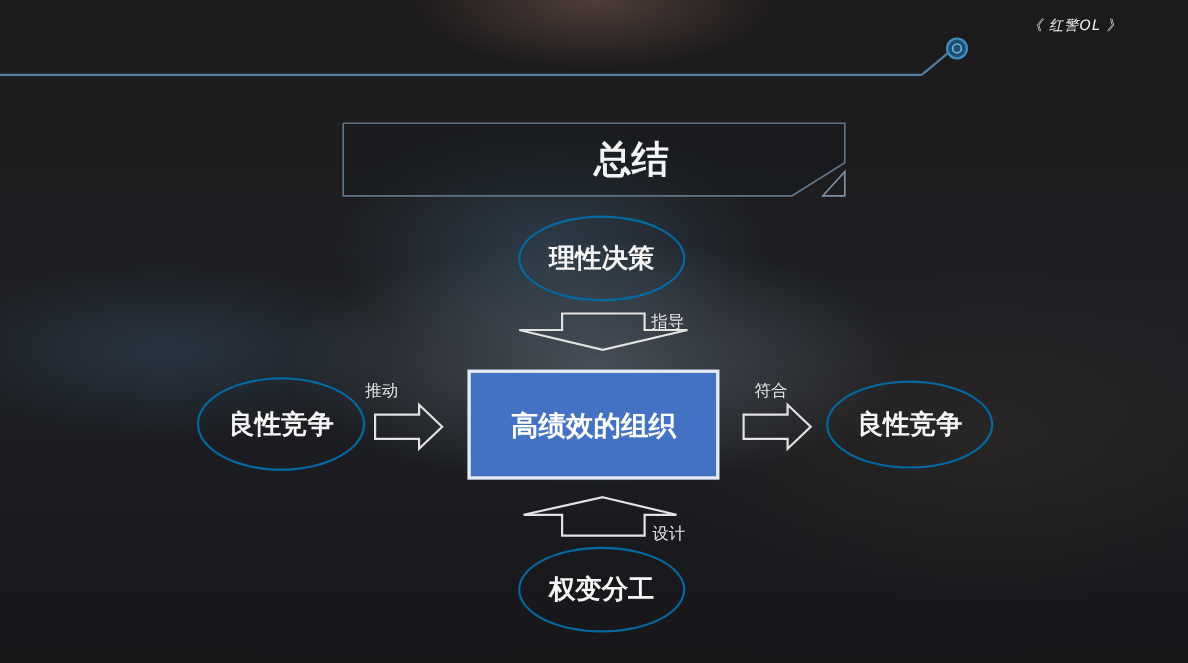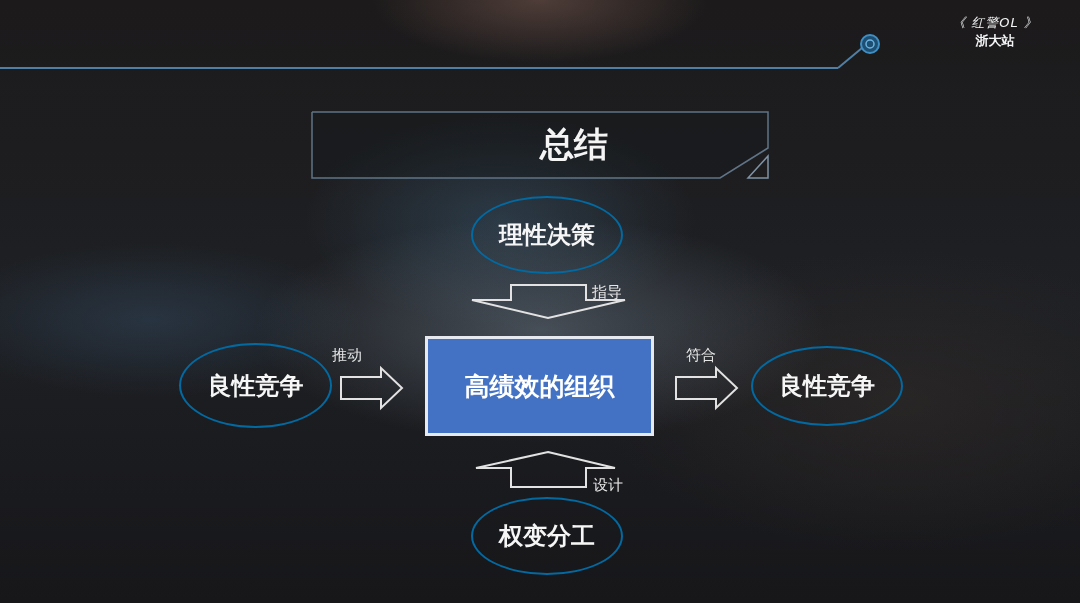--- a/index.html
+++ b/index.html
@@ -8,21 +8,21 @@
     background:#141416;}
   .bg{position:absolute;inset:0;
     background:
       radial-gradient(ellipse 240px 90px at 540px 0px, rgba(120,90,80,0.55), transparent 70%),
       radial-gradient(ellipse 380px 150px at 540px 330px, rgba(120,135,150,0.45), transparent 75%),
       radial-gradient(ellipse 300px 110px at 150px 320px, rgba(60,90,120,0.35), transparent 70%),
       radial-gradient(ellipse 260px 140px at 500px 220px, rgba(70,110,140,0.35), transparent 75%),
       radial-gradient(ellipse 400px 200px at 900px 400px, rgba(60,50,45,0.4), transparent 75%),
       linear-gradient(180deg,#1c1a1b 0%,#1e2024 50%,#17171a 100%);}
   svg.lines{position:absolute;left:0;top:0;}
-  .brand{position:absolute;left:920px;top:14px;width:150px;text-align:center;color:#f2f4f6;}
+  .brand{position:absolute;left:870px;top:14px;width:150px;text-align:right;color:#f2f4f6;}
   .brand .sub1{font-size:13px;font-style:italic;letter-spacing:1px;}
   .brand .main{font-size:21px;font-weight:bold;font-style:italic;letter-spacing:1px;line-height:24px;}
   .brand .sub2{font-size:13px;font-weight:bold;}
   .title{position:absolute;left:312px;top:112px;width:524px;height:66px;
     display:flex;align-items:center;justify-content:center;
     color:#f4f4f4;font-size:34px;font-weight:bold;}
   .ellipse{position:absolute;border:2px solid #0369a1;border-radius:50%;
     display:flex;align-items:center;justify-content:center;
     color:#f6f6f6;font-size:24px;font-weight:bold;box-sizing:border-box;}
   .center{position:absolute;left:425px;top:336px;width:229px;height:100px;
@@ -54,21 +54,20 @@
 
   <polygon points="341,377 381,377 381,368 402,388 381,408 381,399 341,399" fill="none" stroke="#e2e2e2" stroke-width="2"></polygon>
 
   <polygon points="676,377 716,377 716,368 737,388 716,408 716,399 676,399" fill="none" stroke="#e2e2e2" stroke-width="2"></polygon>
 
   <polygon points="548,452 615,468 586,468 586,487 511,487 511,468 476,468" fill="none" stroke="#e2e2e2" stroke-width="2"></polygon>
 </svg>
 
 <div class="brand">
   <div class="sub1">《 红警OL 》</div>
-  <div class="sub2">浙大站</div>
 </div>
 
 <div class="title">总结</div>
 
 <div class="ellipse" style="left:471px;top:196px;width:152px;height:78px;">理性决策</div>
 <div class="lbl" style="left:592px;top:283px;">指导</div>
 
 <div class="ellipse" style="left:179px;top:343px;width:153px;height:85px;">良性竞争</div>
 <div class="lbl" style="left:332px;top:346px;">推动</div>
 

